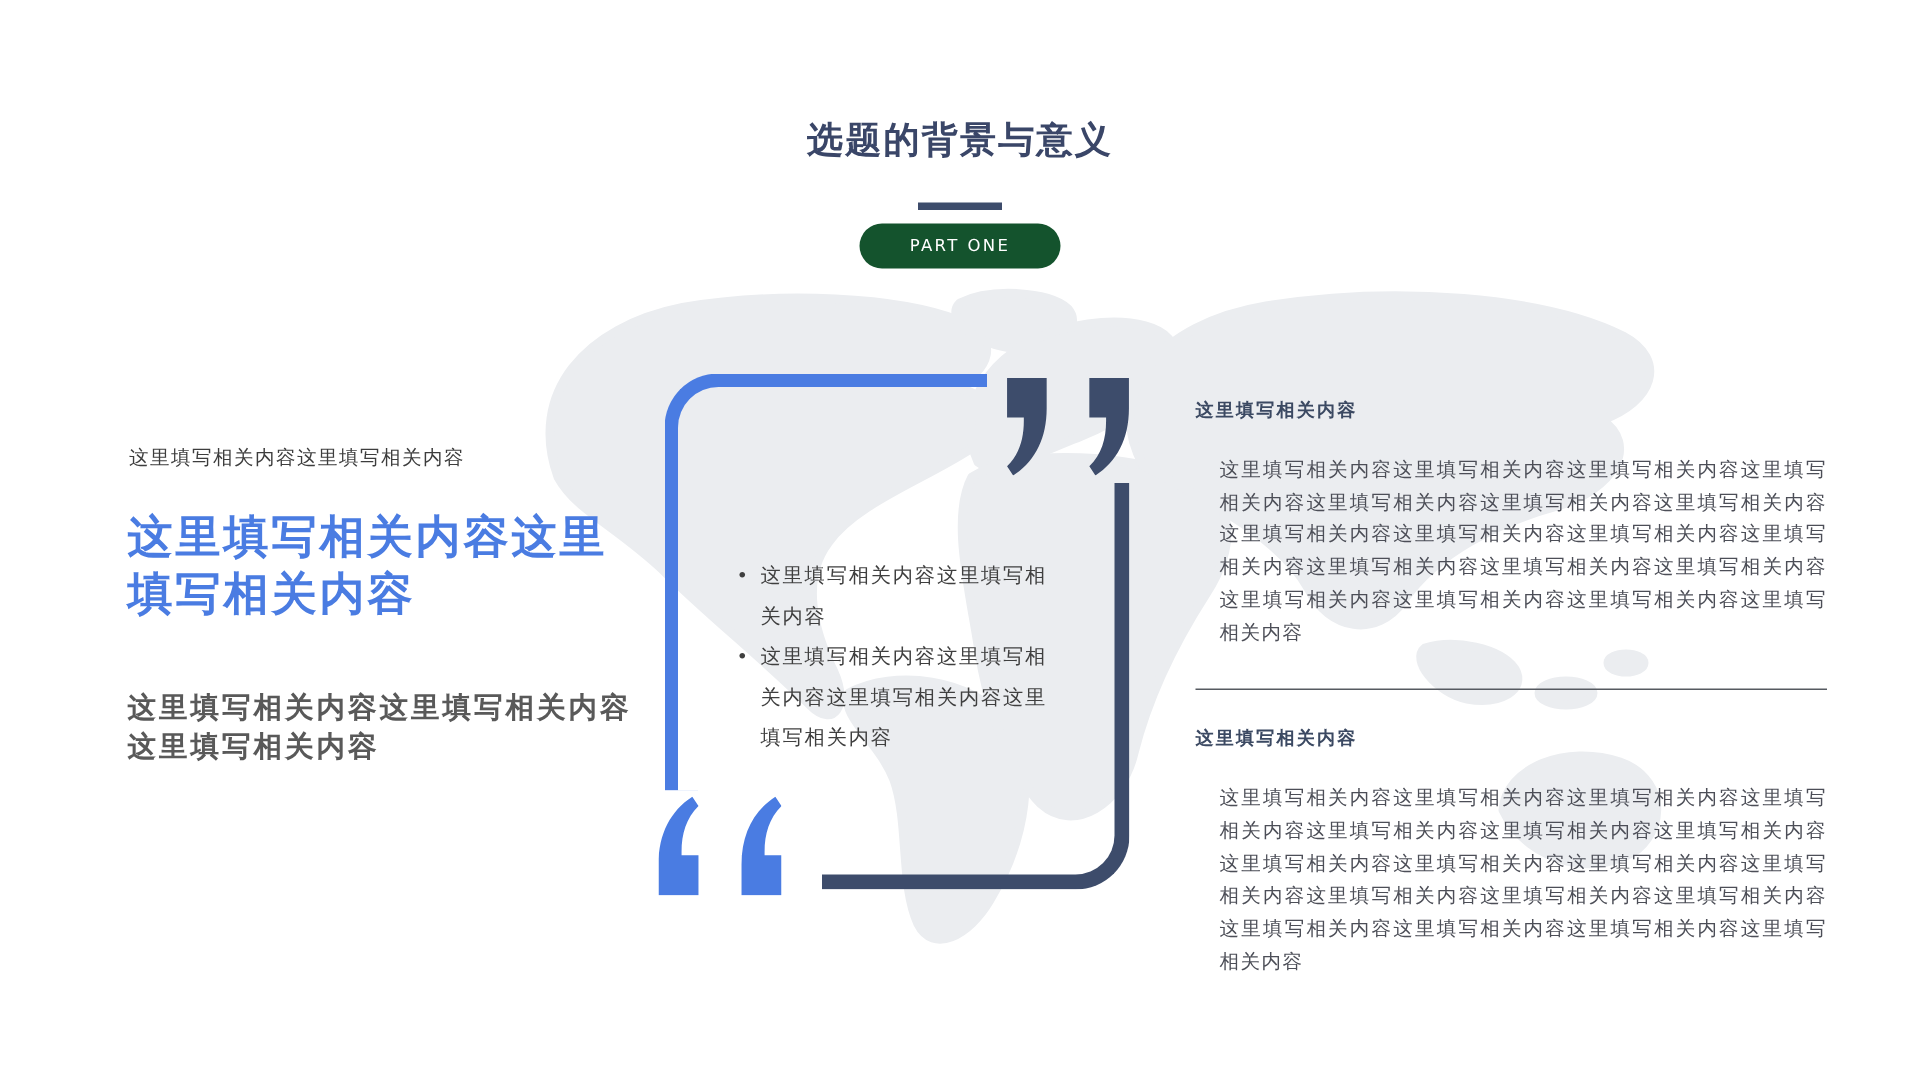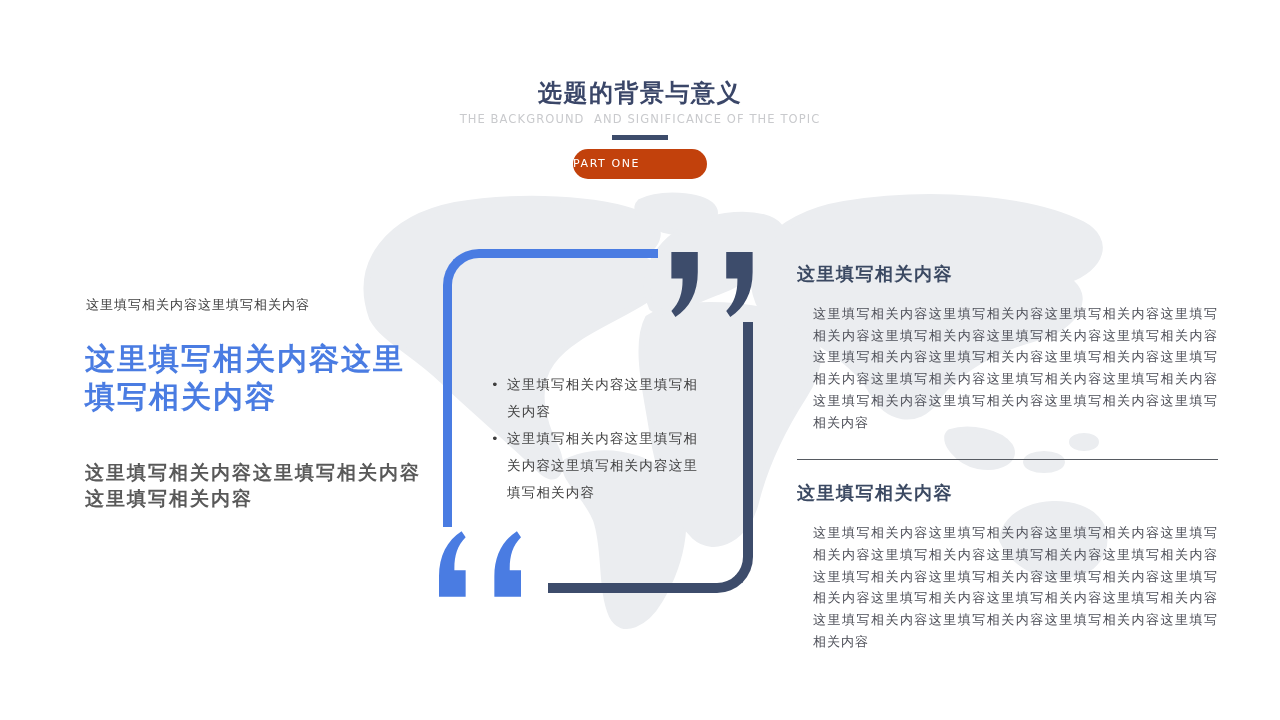--- a/index.html
+++ b/index.html
@@ -18,22 +18,22 @@
   }
   .subtitle{
     position:absolute;top:112px;left:0;width:1280px;text-align:center;
     font-size:11.5px;color:#c9cacd;letter-spacing:1.1px;white-space:pre;z-index:2;
   }
   .title-bar{
     position:absolute;top:135px;left:612px;width:56px;height:5px;background:#3d4c6b;z-index:2;
   }
   .part-pill{
     position:absolute;top:149px;left:573px;width:134px;height:30px;border-radius:15px;
-    background:#c2410c;color:#ffffff;font-size:11px;letter-spacing:1.6px;
-    line-height:30px;z-index:2;
+    background:#14532d;color:#ffffff;font-size:11px;letter-spacing:1.6px;
+    text-align:center;line-height:30px;z-index:2;
   }
   
   .left-intro{
     position:absolute;left:86px;top:296px;font-size:13px;letter-spacing:1px;
     color:#3d3d3d;z-index:2;
   }
   .left-headline{
     position:absolute;left:85px;top:340px;width:346px;
     font-size:30px;font-weight:bold;color:#4a7ce2;letter-spacing:2px;line-height:38px;z-index:2;
   }
@@ -62,21 +62,21 @@
   .bullets li{
     position:relative;padding-left:18px;font-size:13.5px;letter-spacing:1.2px;
     line-height:27px;color:#3f3f3f;
   }
   .bullets li .dot{
     position:absolute;left:2px;top:0;color:#3f3f3f;font-size:13px;
   }
   
   .right-col{position:absolute;left:797px;top:261px;width:421px;z-index:2;}
   .r-heading{
-    font-size:18px;font-weight:bold;color:#3b4962;letter-spacing:1.5px;line-height:25px;
+    font-size:12px;font-weight:bold;color:#3b4962;letter-spacing:1.5px;line-height:25px;
   }
   .r-body{
     margin-top:17px;font-size:13px;color:#4c4e57;letter-spacing:1px;
     line-height:21.7px;text-align:justify;margin-left:16px;
   }
   .r-divider{margin-top:26px;border-top:1px solid #565a61;height:0;}
   .r-heading.second{margin-top:20px;}
 </style>
 </head>
 <body>
@@ -92,21 +92,20 @@
       <path d="M648,318 C676,300 740,302 786,316 C826,328 824,366 804,396 C786,424 766,462 756,502 C748,536 716,556 694,536 C672,514 658,470 652,430 C646,392 634,344 648,318 Z"></path>
       <path d="M762,310 C736,262 772,216 844,204 C930,190 1030,198 1082,224 C1112,240 1102,268 1068,280 C1092,296 1078,326 1036,338 C1000,348 958,368 936,400 C918,426 886,420 872,392 C852,356 800,332 762,310 Z"></path>
       <path d="M950,432 C970,426 1000,432 1010,446 C1018,460 1000,470 978,466 C958,462 940,440 950,432 Z"></path>
       <ellipse cx="1044" cy="462" rx="18" ry="8"></ellipse>
       <ellipse cx="1084" cy="442" rx="12" ry="6"></ellipse>
       <path d="M1002,540 C1004,512 1044,496 1080,508 C1108,518 1112,548 1092,566 C1068,584 1020,578 1002,540 Z"></path>
     </g>
   </svg>
 
   <div class="title">选题的背景与意义</div>
-  <div class="subtitle">THE BACKGROUND  AND SIGNIFICANCE OF THE TOPIC</div>
   <div class="title-bar"></div>
   <div class="part-pill">PART ONE</div>
 
   <div class="left-intro">这里填写相关内容这里填写相关内容</div>
   <div class="left-headline">这里填写相关内容这里填写相关内容</div>
   <div class="left-para">这里填写相关内容这里填写相关内容这里填写相关内容</div>
 
   <div class="frame-blue"></div>
   <div class="frame-navy"></div>
 

